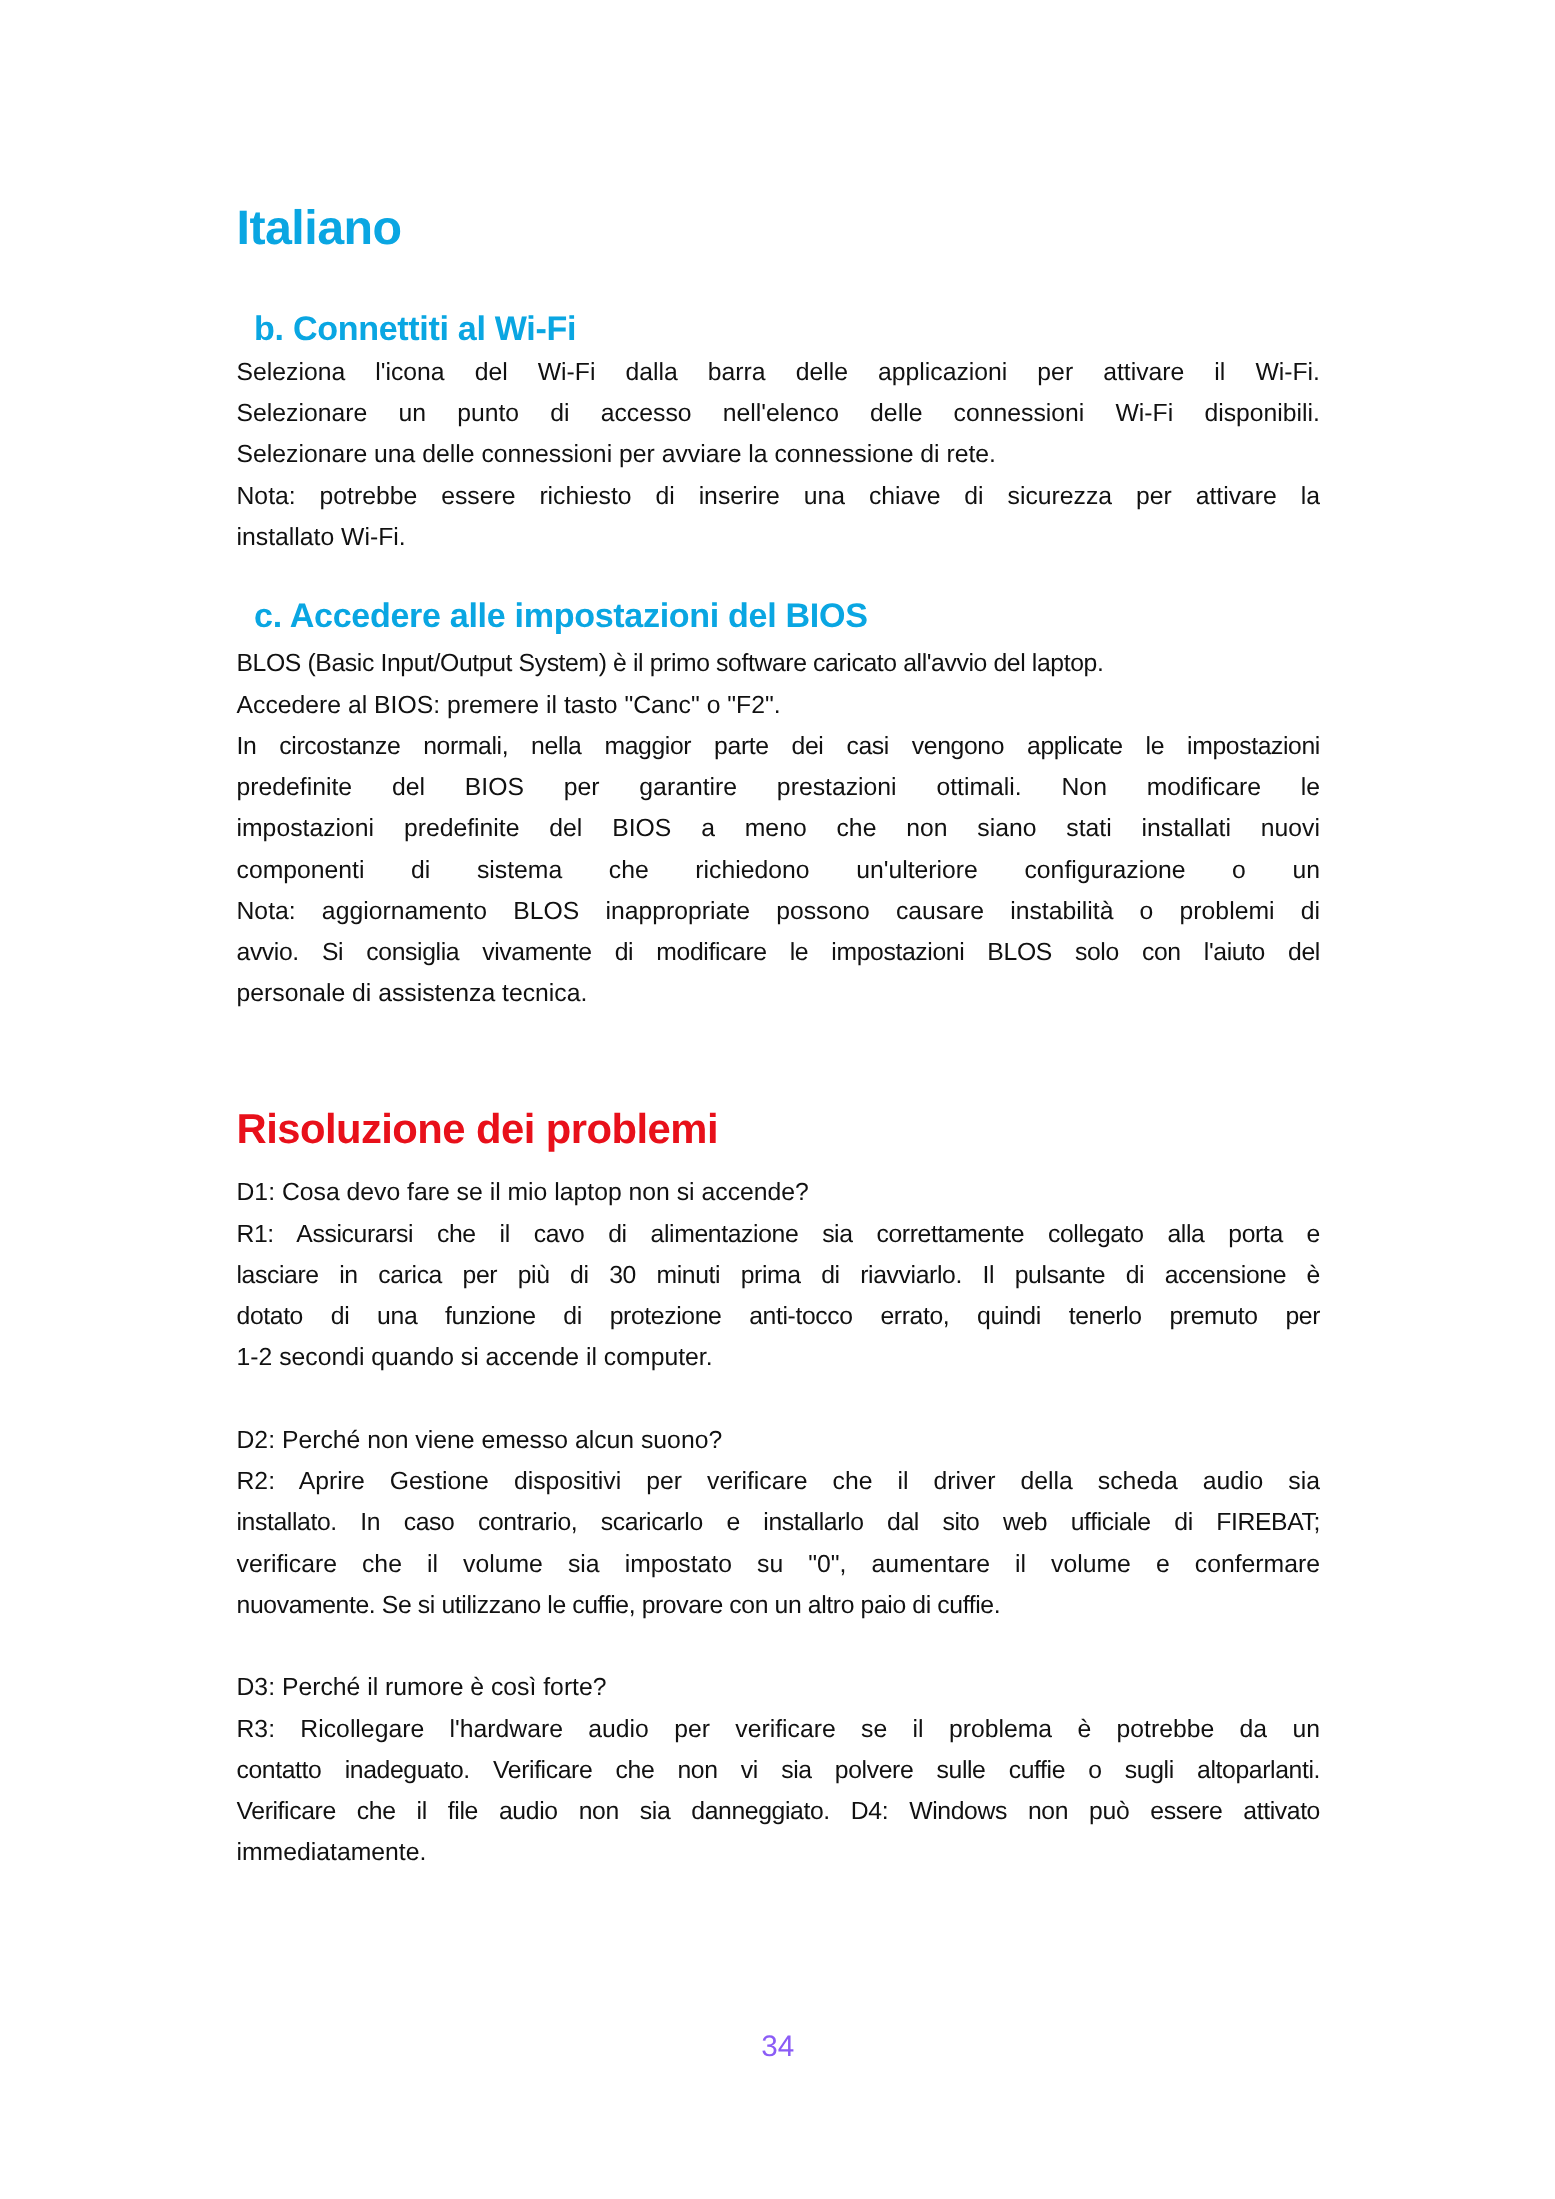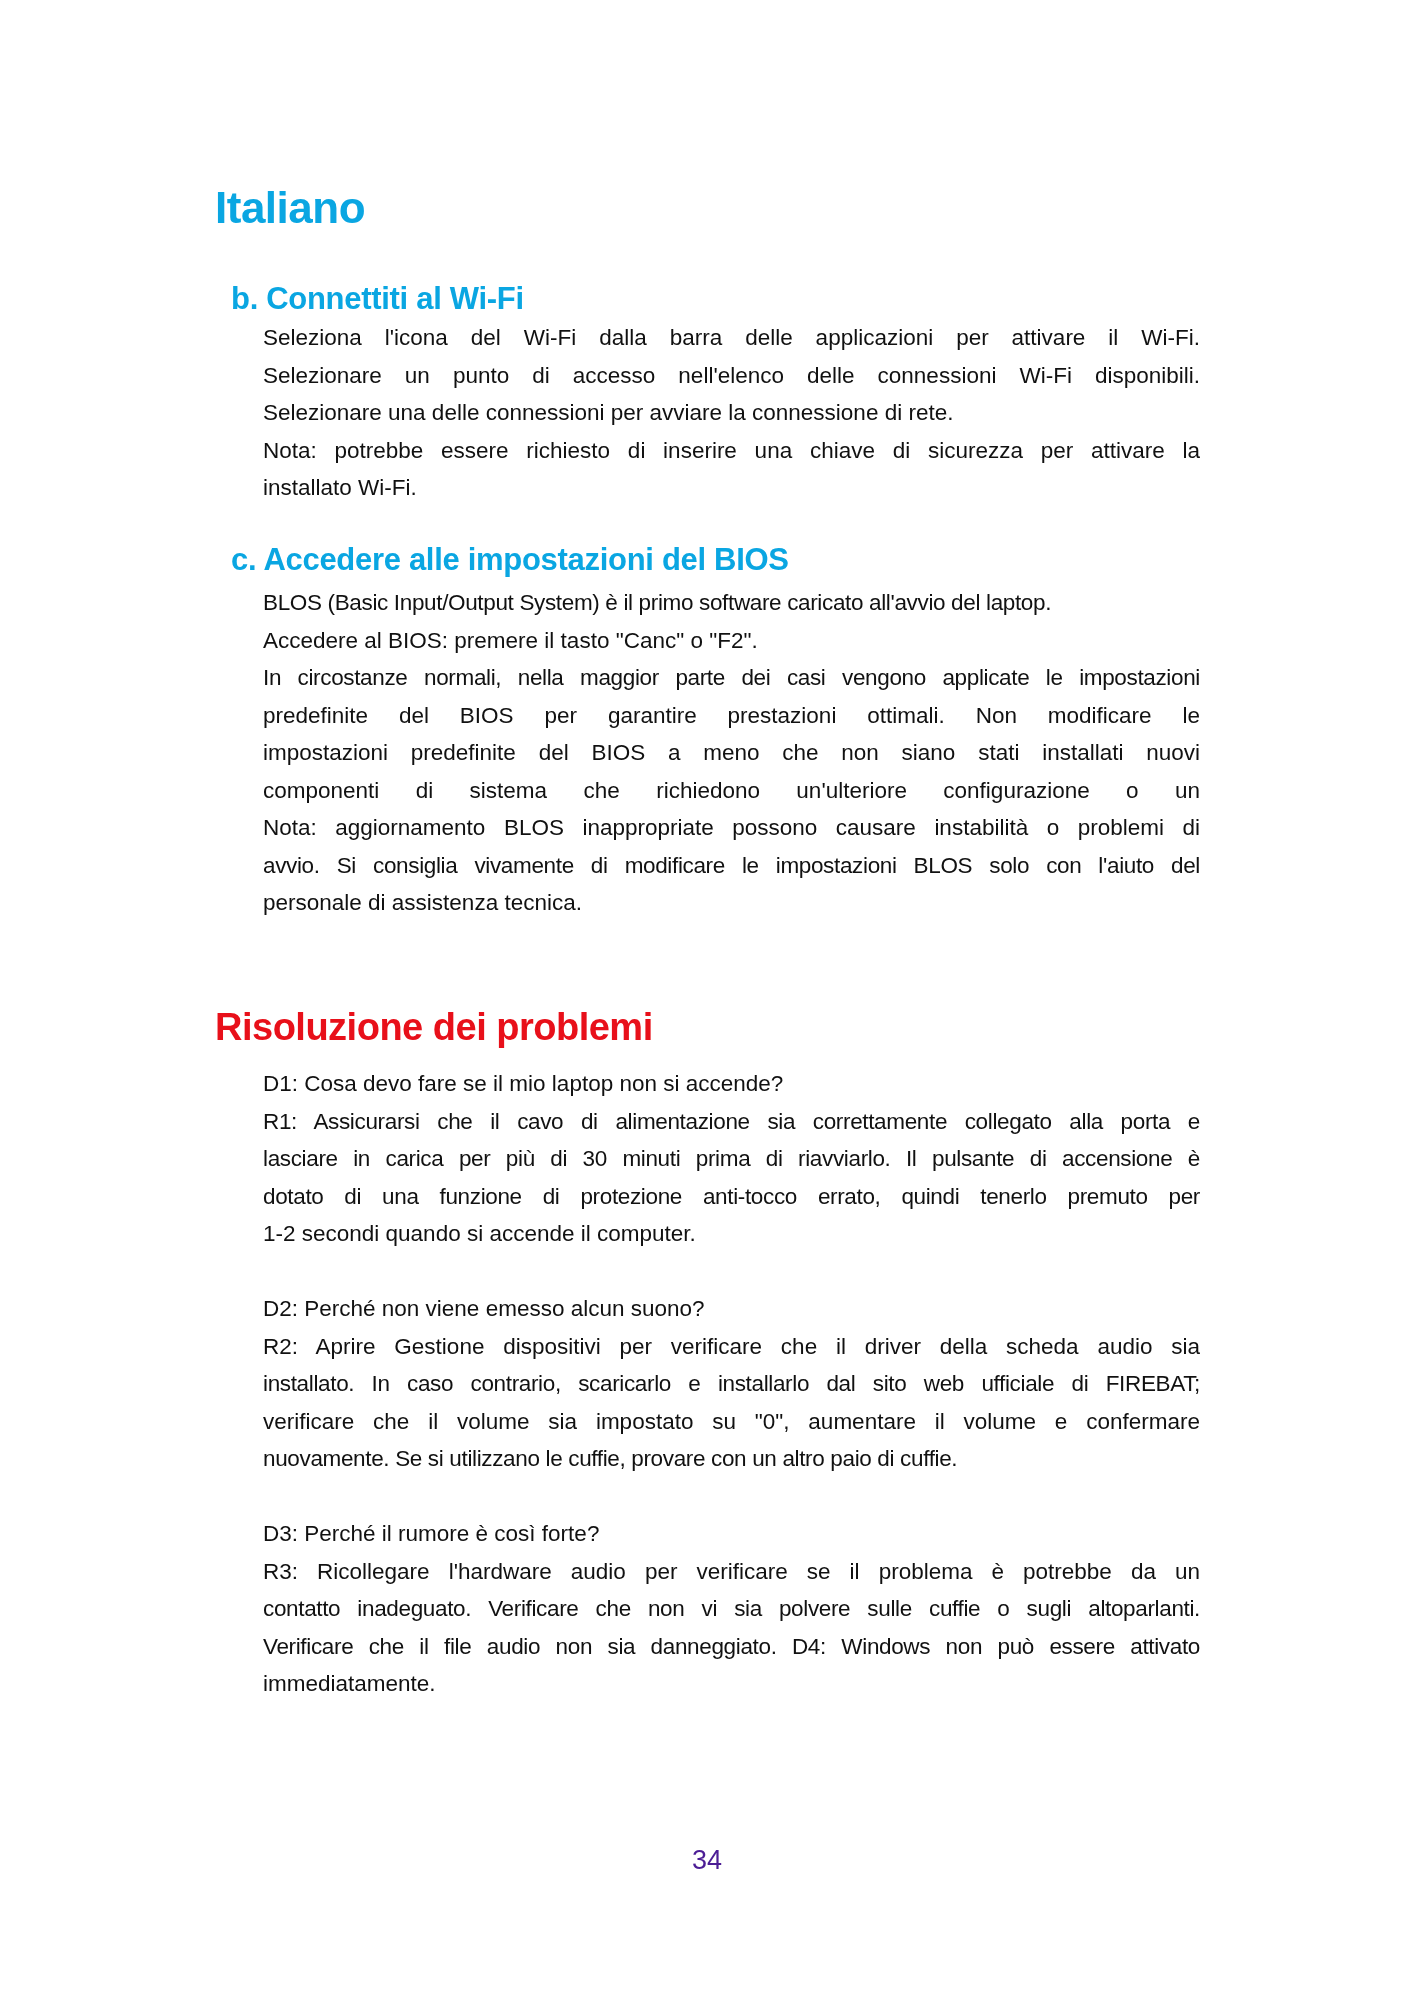--- a/index.html
+++ b/index.html
@@ -2,25 +2,25 @@
 <html><head>
 <meta charset="utf-8">
 <style>
   html, body { margin: 0; padding: 0; background: #ffffff; }
   body { width: 1414px; height: 1999px; position: relative; overflow: hidden; }
   .page { position: absolute; left: 0; top: 0; width: 1414px; height: 1722px; background: #fff; }
   .col { position: absolute; left: 215px; width: 985px; }
   .h1 { font-family: "Liberation Sans", sans-serif; font-weight: bold; color: #0AA6E2; font-size: 44px; line-height: 50px; letter-spacing: -0.5px; margin: 0; white-space: nowrap; }
   .h2 { font-family: "Liberation Sans", sans-serif; font-weight: bold; color: #0AA6E2; font-size: 31px; line-height: 38px; letter-spacing: -0.3px; margin: 16px; white-space: nowrap; }
   .h1red { font-family: "Liberation Sans", sans-serif; font-weight: bold; color: #E8101A; font-size: 38px; line-height: 46px; letter-spacing: -0.5px; margin: 0; white-space: nowrap; }
-  .line { font-family: "Liberation Sans", sans-serif; color: #111; font-size: 22.5px; height: 37.5px; line-height: 37.5px; white-space: nowrap; overflow: visible; margin-left: 48px; }
+  .line { font-family: "Liberation Sans", sans-serif; color: #111; font-size: 22.5px; height: 37.5px; line-height: 37.5px; white-space: nowrap; overflow: visible; }
   .line.j { text-align: justify; text-align-last: justify; white-space: normal; overflow: hidden; }
   .line.n { letter-spacing: -0.35px; }
   .blank { height: 37.5px; }
-  .pagenum { position: absolute; left: 0; width: 1414px; top: 1845px; text-align: center; font-family: "Liberation Sans", sans-serif; font-size: 27px; color: #4c1d95; }
+  .pagenum { position: absolute; left: 0; width: 1414px; top: 1845px; text-align: center; font-family: "Liberation Sans", sans-serif; font-size: 27px; color: #8b5cf6; }
 </style>
 </head>
 <body>
 
 <div class="page">
 
   <div class="col" style="top:183px;">
     <h1 class="h1">Italiano</h1>
   </div>
 

